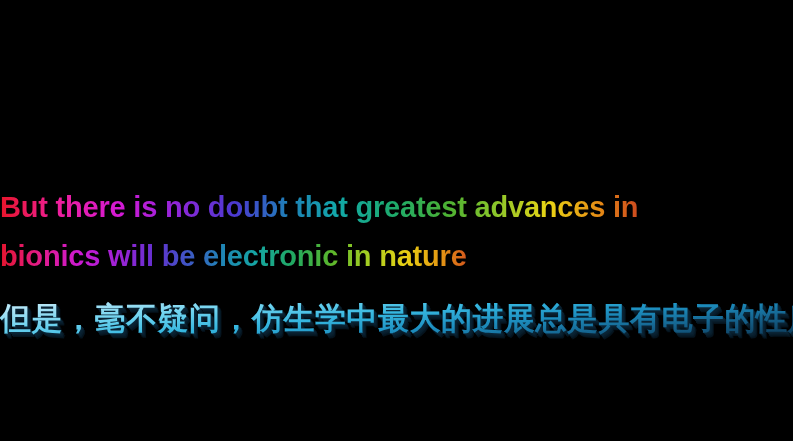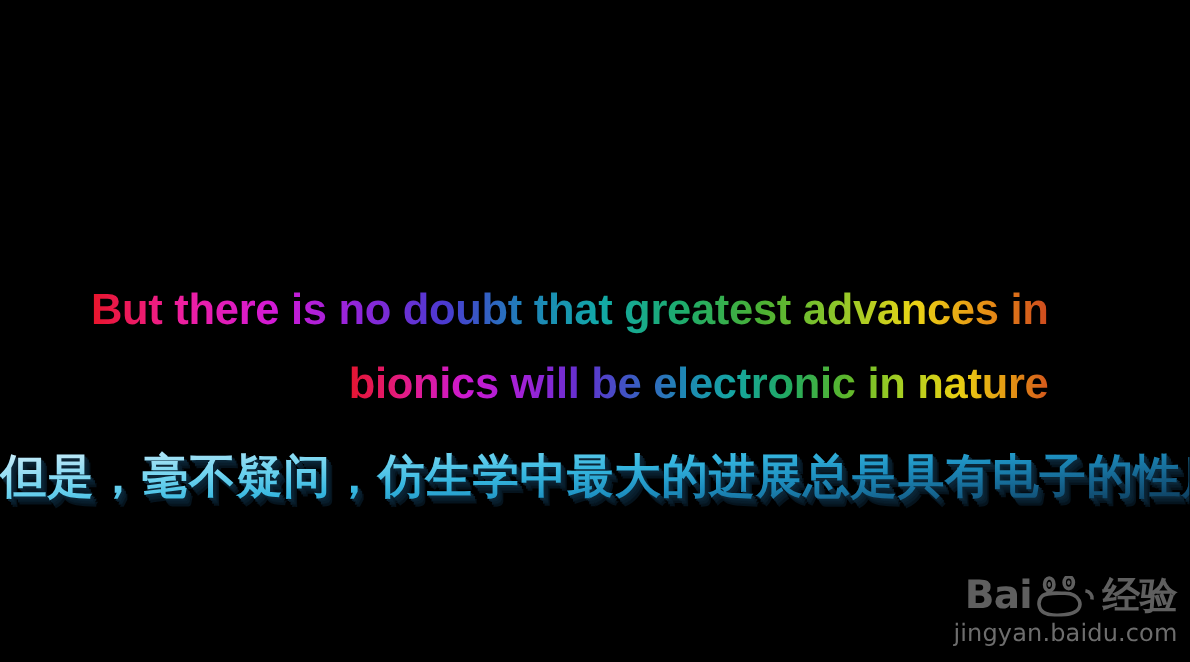--- a/index.html
+++ b/index.html
@@ -17,21 +17,21 @@
     font-family: "Liberation Sans", "DejaVu Sans", sans-serif;
     -webkit-font-smoothing: antialiased;
   }
 
   
   #eng-subtitle {
     position: absolute;
     left: 0;
     top: 188px;
     width: 699px;
-    text-align: right;
+    text-align: left;
     line-height: 38px;
     white-space: nowrap;
     user-select: none;
     text-decoration: underline;
   }
   .eng-line {
     display: block;
     font-size: 29px;
     font-weight: 700;
     letter-spacing: -0.2px;
@@ -211,36 +211,14 @@
   </div>
 
   <div id="chn-shadow">
     <span class="chn-line-shadow">但是，毫不疑问，仿生学中最大的进展总是具有电子的性质</span>
   </div>
 
   <div id="chn-subtitle">
     <span class="chn-line">但是，毫不疑问，仿生学中最大的进展总是具有电子的性质</span>
   </div>
 
-  <div id="watermark">
-    <div id="wm-logo-row">
-      <span class="wm-bai">Bai</span>
-      <span class="wm-paw">
-        <svg width="40" height="27" viewBox="0 0 40 27" xmlns="http://www.w3.org/2000/svg" aria-hidden="true">
-
-          <g fill="none" stroke="#9a9a9a" stroke-width="2.4">
-            <ellipse cx="9.5" cy="5.6" rx="3.1" ry="4.3"></ellipse>
-            <ellipse cx="22.5" cy="4.4" rx="3.1" ry="4.0"></ellipse>
-            <path d="M4.5 13.6 C1.6 16.6 2.2 22.4 6.0 24.4 C10.4 26.7 18.0 26.6 23.4 25.2 C28.6 23.9 31.2 20.4 29.4 16.4 C28.1 13.5 24.6 11.6 20.0 11.5 C13.6 11.4 7.2 10.9 4.5 13.6 Z"></path>
-            <path d="M33.6 9.8 C36.6 10.3 38.4 12.8 38.0 15.6"></path>
-          </g>
-          <g fill="#9a9a9a">
-            <ellipse cx="9.5" cy="5.6" rx="1.1" ry="1.7"></ellipse>
-            <ellipse cx="22.5" cy="4.4" rx="1.1" ry="1.6"></ellipse>
-          </g>
-        </svg>
-      </span>
-      <span class="wm-jingyan">经验</span>
-    </div>
-    <div id="wm-url">jingyan.baidu.com</div>
-  </div>
 
 </div>
 
 </body></html>

